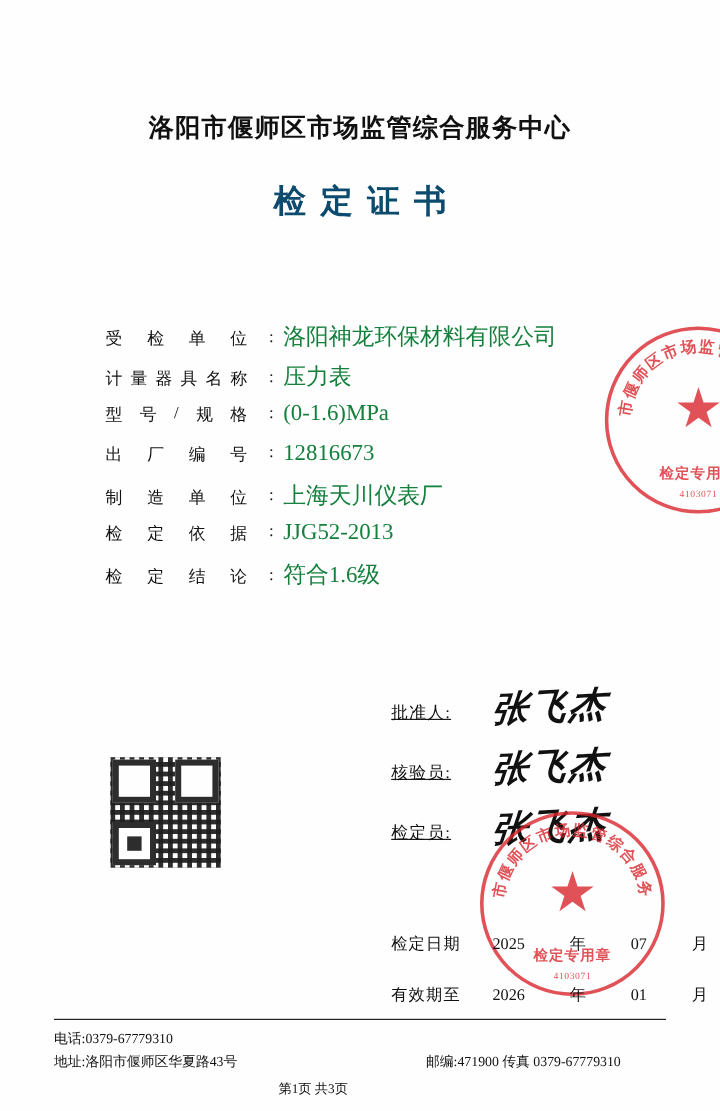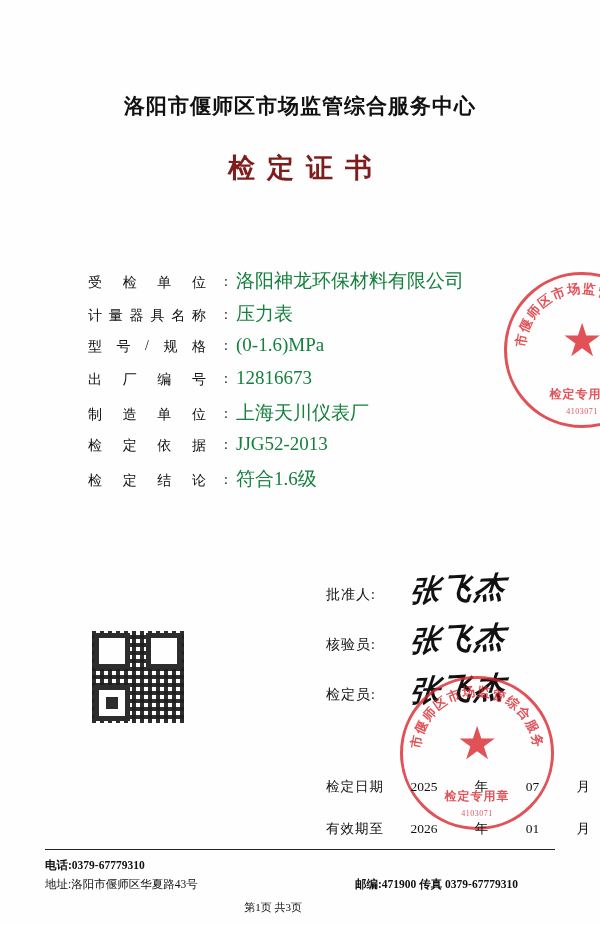--- a/index.html
+++ b/index.html
@@ -38,21 +38,21 @@
   .doc-title {
     position: absolute;
     top: 150px;
     left: 0;
     width: 600px;
     text-align: center;
     font-size: 27px;
     font-weight: bold;
     letter-spacing: 12px;
     text-indent: 12px;
-    color: #7f1d1d;
+    color: #0c4a6e;
   }
 
   .cert-no-row {
     position: absolute;
     top: 210px;
     left: 0;
     width: 600px;
     text-align: center;
     font-size: 13px;
     color: #111;
@@ -96,20 +96,21 @@
   
   .sig-block {
     position: absolute;
     top: 585px;
     left: 326px;
     width: 250px;
   }
   .sig-row {
     position: relative;
     height: 50px;
+    text-decoration: underline;
   }
   .sig-label {
     font-size: 14px;
     color: #111;
     letter-spacing: 1px;
   }
   .sig-hand {
     position: absolute;
     left: 84px;
     top: -16px;
@@ -256,24 +257,24 @@
     width: 510px;
     font-size: 11.5px;
     color: #111;
   }
   .footer-line {
     display: flex;
     height: 19px;
     align-items: baseline;
   }
   .footer-col-a { width: 310px; }
-  .footer-col-b { width: 200px; font-weight: bold; }
+  .footer-col-b { width: 200px; }
   .page-num {
     position: absolute;
-    left: 12px;
+    left: 0;
     top: 900px;
     width: 522px;
     text-align: center;
     font-size: 11px;
     color: #111;
   }
 </style>
 </head>
 <body>
 

